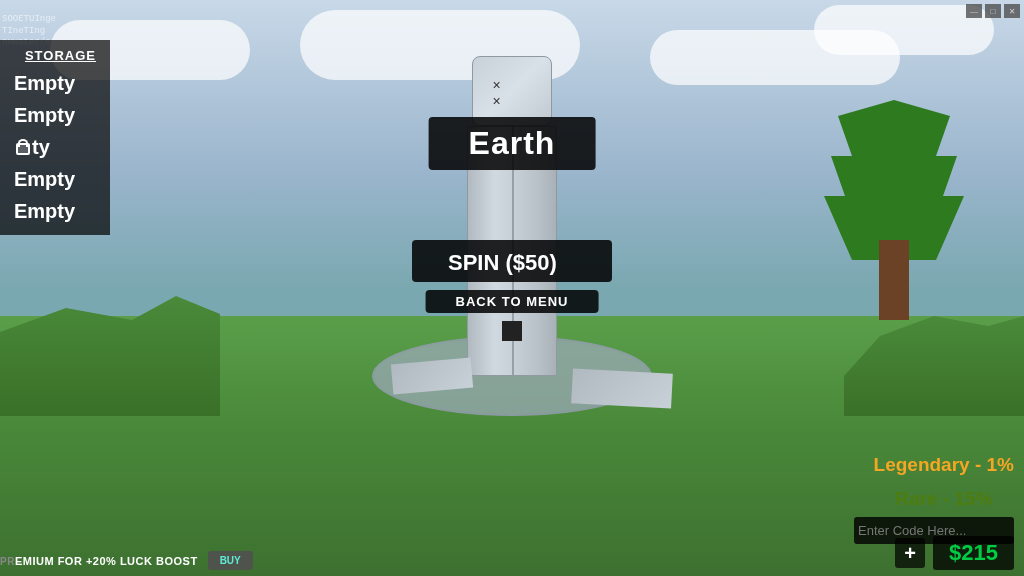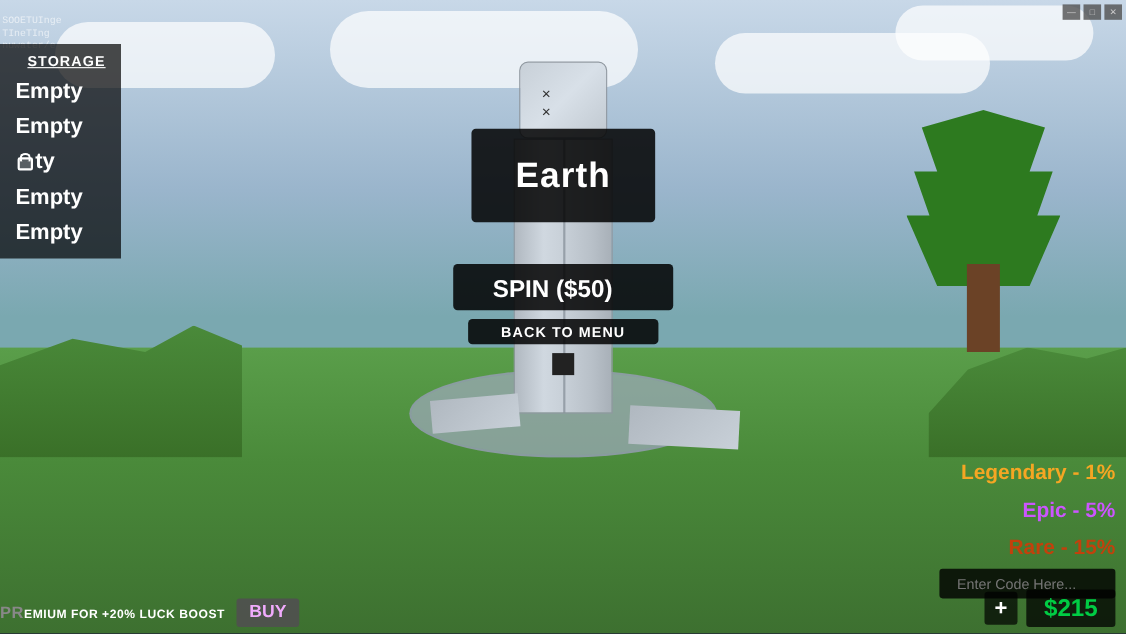--- a/index.html
+++ b/index.html
@@ -185,21 +185,21 @@
     
     #earth-label {
       position: absolute;
       top: 117px;
       left: 50%;
       transform: translateX(-50%);
       background: rgba(0,0,0,0.85);
       color: #fff;
       font-size: 32px;
       font-weight: 900;
-      padding: 24px 40px;
+      padding: 8px 40px;
       border-radius: 4px;
       letter-spacing: 1px;
       white-space: nowrap;
     }
 
     
     #spin-button {
       position: absolute;
       top: 240px;
       left: 50%;
@@ -314,21 +314,21 @@
     #code-input-container {
       position: absolute;
       bottom: 32px;
       right: 10px;
     }
 
     #code-input {
       background: rgba(0,0,0,0.8);
       color: #888;
       font-size: 13px;
-      padding: 6px 16px;
+      padding: 6px 4px;
       border: none;
       border-radius: 3px;
       width: 160px;
       outline: none;
     }
 
     
     #money-display {
       position: absolute;
       bottom: 6px;
@@ -374,22 +374,22 @@
 
     #premium-text {
       color: #fff;
       font-size: 11px;
       font-weight: 700;
       letter-spacing: 0.5px;
     }
 
     #buy-btn {
       background: rgba(80,80,80,0.9);
-      color: #f0abfc;
-      font-size: 16px;
+      color: #5eead4;
+      font-size: 10px;
       font-weight: 900;
       padding: 4px 12px;
       border: none;
       border-radius: 3px;
       cursor: pointer;
     }
 
     
     #window-controls {
       position: absolute;
@@ -488,31 +488,30 @@
   <div class="storage-item">
     <span>Empty</span>
   </div>
   <div class="storage-item">
     <span>Empty</span>
   </div>
 </div>
 
 <div id="rarity-panel">
   <div class="rarity-item" style="color: #f5a623;">Legendary - 1%</div>
-  <div class="rarity-item" style="color: #cc55ff;">Epic - 5%</div>
-  <div class="rarity-item" style="color: #c2410c;">Rare - 15%</div>
+  <div class="rarity-item" style="color: #4d7c0f; text-align: center;">Rare - 15%</div>
 </div>
 
 <div id="code-input-container">
   <input id="code-input" type="text" placeholder="Enter Code Here..." style="">
 </div>
 
 <div id="money-display">
   <button id="plus-btn">+</button>
   <div id="money-amount">$215</div>
 </div>
 
 <div id="premium-bar">
   <span id="premium-text">
-    <span style="color:#888; font-size:15px;">PR</span><span>EMIUM FOR +20% LUCK BOOST</span>
+    <span style="color:#888; font-size:10px;">PR</span><span>EMIUM FOR +20% LUCK BOOST</span>
   </span>
   <button id="buy-btn">BUY</button>
 </div>
 
 </body></html>

